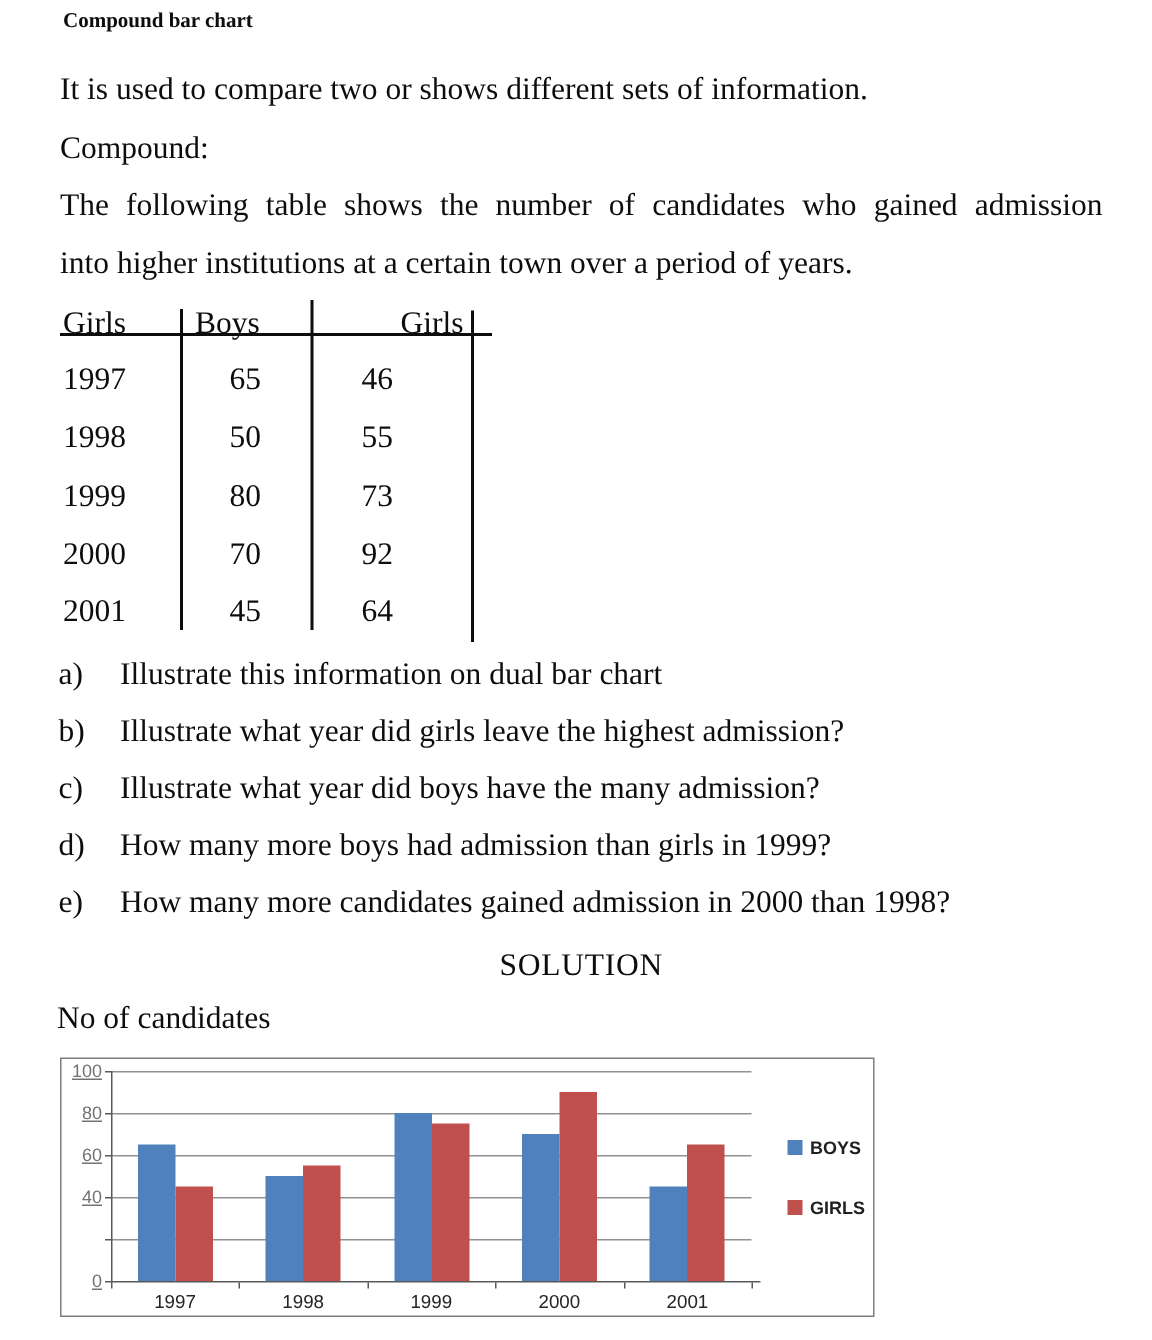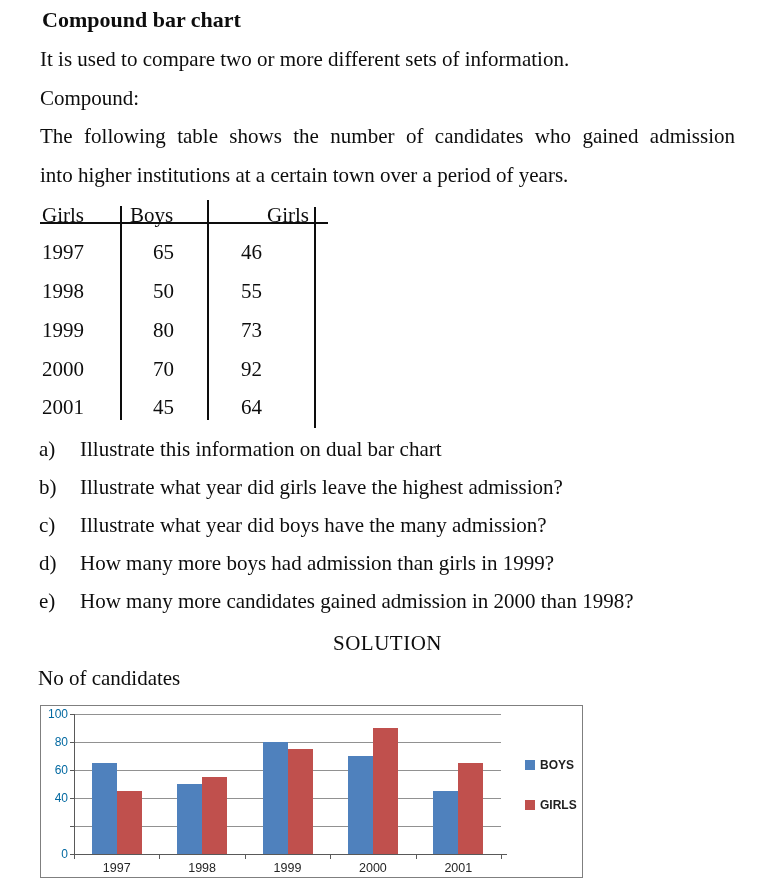--- a/index.html
+++ b/index.html
@@ -1,42 +1,42 @@
 <!DOCTYPE html>
 <html><head>
 <meta charset="utf-8">
 <style>
   html,body{margin:0;padding:0;background:#ffffff;}
   body{width:768px;height:893px;position:relative;overflow:hidden;
        font-family:"Liberation Serif",serif;color:#0d0d0d;}
   .line{position:absolute;left:40px;font-size:21px;white-space:nowrap;}
-  .heading{font-weight:bold;font-size:22px;left:42px;}
+  .heading{font-weight:bold;font-size:14px;left:42px;}
   .justify{white-space:normal;width:695px;text-align:justify;text-align-last:justify;}
   .center-line{left:40px;width:695px;text-align:center;font-weight:normal;font-size:21px;white-space:normal;letter-spacing:.5px;}
   .cell{position:absolute;font-size:21px;white-space:nowrap;}
   .cell-right{text-align:center;}
   .cell-center{text-align:left;}
   .hline{position:absolute;background:#0d0d0d;height:2px;}
   .vline{position:absolute;background:#0d0d0d;width:2px;}
   .q{position:absolute;left:39px;font-size:21px;white-space:nowrap;}
   .qlabel{display:inline-block;width:41px;}
   #chart{position:absolute;left:40px;top:705px;width:541px;height:171px;
          border:1px solid #7f7f7f;background:#ffffff;}
   .cel{position:absolute;}
-  .axlabel{position:absolute;font-family:"Liberation Sans",sans-serif;font-size:12px;color:#0369a1;line-height:14px;}
+  .axlabel{position:absolute;font-family:"Liberation Sans",sans-serif;font-size:12px;color:#737373;line-height:14px;text-decoration:underline;}
   .xlabel{position:absolute;font-family:"Liberation Sans",sans-serif;font-size:12.5px;color:#262626;text-align:center;line-height:14px;}
   .legend-item{position:absolute;left:484px;display:flex;align-items:center;gap:5px;
                font-family:"Liberation Sans",sans-serif;font-size:12px;font-weight:600;color:#1f1f1f;}
   .swatch{width:10px;height:10px;display:inline-block;}
 </style>
 </head>
 <body>
 
 <div class="line heading" style="top:7px">Compound bar chart</div>
-<div class="line" style="top:47px">It is used to compare two or more different sets of information.</div>
+<div class="line" style="top:47px">It is used to compare two or shows different sets of information.</div>
 <div class="line" style="top:86px">Compound:</div>
 <div class="line justify" style="top:124px">The following table shows the number of candidates who gained admission</div>
 <div class="line" style="top:163px">into higher institutions at a certain town over a period of years.</div>
 
 <div>
   <div class="cell" style="left:42px;top:203px">Girls</div>
   <div class="cell" style="left:130px;top:203px">Boys</div>
   <div class="cell" style="left:267px;top:203px">Girls</div>
 
   <div class="hline" style="left:40px;top:222px;width:288px"></div>

